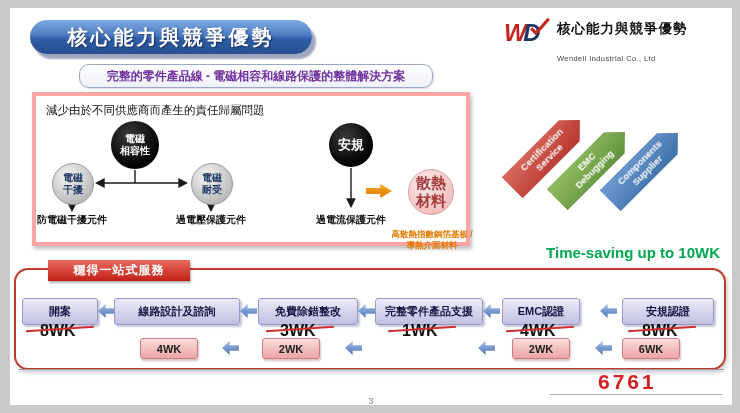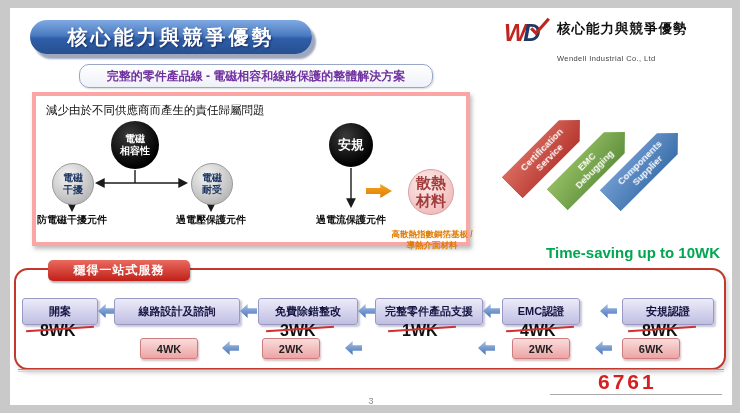--- a/index.html
+++ b/index.html
@@ -68,21 +68,21 @@
   .r0{left:488px;top:131px;background:#b5342c;}
   .r1{left:533px;top:143px;background:#5f8f3c;}
   .r2{left:586px;top:144px;background:#3a6ea8;}
 
   .time-saving{position:absolute;right:12px;top:236px;font-size:15px;font-weight:bold;color:#00a650;text-align:center;}
 
   
   .onestop{position:absolute;left:4px;top:260px;width:708px;height:98px;border:2px solid #c0392b;
     border-radius:14px;background:#fff;box-shadow:2px 3px 4px rgba(0,0,0,.18);}
   .red-banner{position:absolute;left:38px;top:252px;width:142px;height:21px;
-    background:linear-gradient(180deg,#ea6a5f,#c02018);border-radius:5px;color:#fff;font-weight:bold;
+    background:linear-gradient(180deg,#ea6a5f,#c02018);border-radius:0;color:#fff;font-weight:bold;
     font-size:12px;letter-spacing:1px;display:flex;align-items:center;justify-content:center;
     box-shadow:1px 2px 2px rgba(0,0,0,.3);}
   .sbox{position:absolute;top:290px;height:25px;
     background:linear-gradient(180deg,#ecebf8,#cdccea 70%,#bfbede);
     border:1px solid #9a99c6;border-radius:3px;display:flex;align-items:center;justify-content:center;
     font-size:11px;font-weight:bold;color:#141440;box-shadow:2px 2px 2px rgba(70,70,130,.3);}
   .sb0{left:12px;width:74px}.sb1{left:104px;width:124px}.sb2{left:248px;width:98px}
   .sb3{left:365px;width:106px}.sb4{left:492px;width:76px}.sb5{left:612px;width:90px}
   .larrow{position:absolute;width:17px;height:14px;
     background:linear-gradient(180deg,#a6c0e4,#4a74b8);

